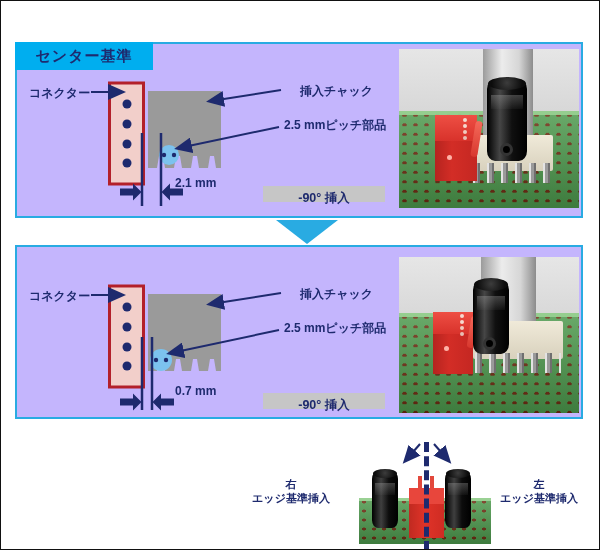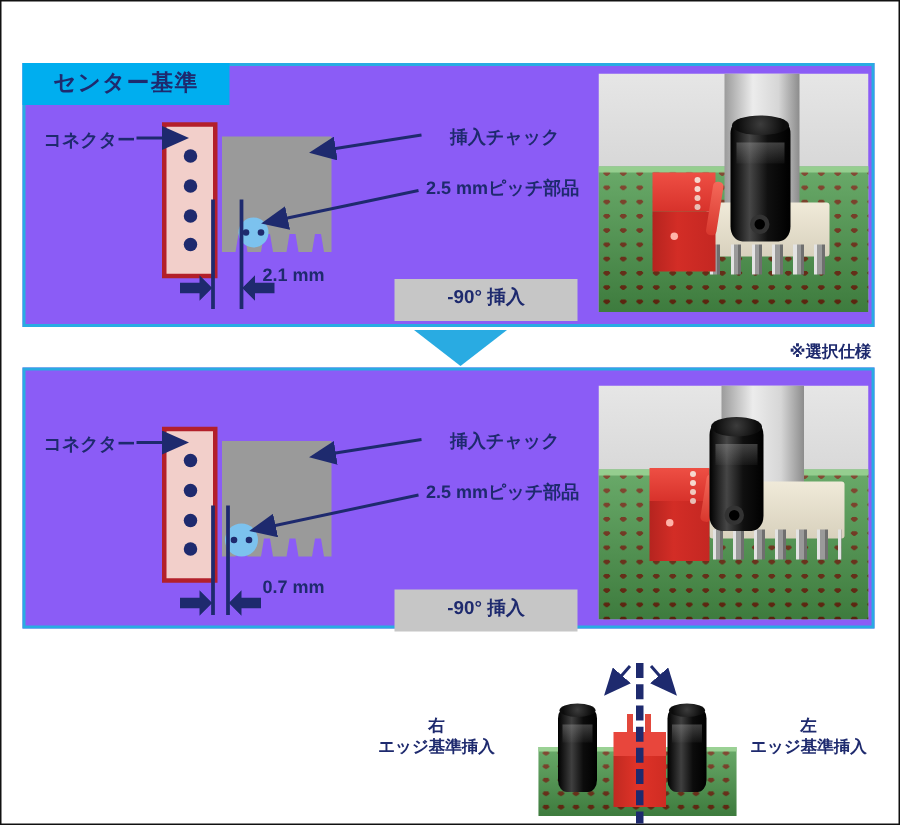--- a/index.html
+++ b/index.html
@@ -1,33 +1,33 @@
 <!DOCTYPE html>
 <html style="--navy: #1e2a6e; --cyan: #00aeef; --triangle: #29abe2; --panel-border: #29abe2; --chuck-gray: #9a9a9a; --badge-gray: #c6c6c6; --conn-pink: #f2cfca; --conn-red: #b3202a; --circle-blue: #7cc2ee; --board-green: #4d9a4d;"><head>
 <meta charset="utf-8">
 <style>
   html,body{margin:0;padding:0;background:#fff;}
   body{font-family:"Liberation Sans","DejaVu Sans",sans-serif;}
   .page{position:relative;width:600px;height:550px;background:#fff;border:1px solid #111;box-sizing:border-box;overflow:hidden;}
 
   .title{position:absolute;left:0;right:0;top:7px;text-align:center;font-size:15px;font-weight:bold;color:var(--navy);letter-spacing:1px;}
 
-  .panel{position:absolute;left:14px;width:568px;background:#8b5cf6;border:2px solid var(--panel-border);box-sizing:border-box;}
+  .panel{position:absolute;left:14px;width:568px;background:#c4b5fd;border:2px solid var(--panel-border);box-sizing:border-box;}
   .panel-a{top:41px;height:176px;}
   .panel-b{top:244px;height:174px;}
   .panel-header{position:absolute;left:-2px;top:-2px;width:138px;height:28px;background:var(--cyan);color:var(--navy);font-weight:bold;font-size:15px;text-align:center;line-height:28px;letter-spacing:1px;z-index:3;}
 
   .diagram{position:absolute;left:0;top:0;}
   .lbl{position:absolute;color:var(--navy);font-weight:bold;font-size:12px;white-space:nowrap;z-index:2;text-align:center;}
   .connector-lbl{left:12px;top:41px;}
   .chuck-lbl{left:283px;top:39px;}
   .pitch-lbl{left:267px;top:73px;}
   .dim-a{left:158px;top:132px;}
   .dim-b{left:158px;top:137px;}
-  .insert-box{position:absolute;left:246px;width:122px;height:28px;background:var(--badge-gray);color:var(--navy);font-weight:bold;font-size:12.5px;text-align:center;line-height:24px;}
+  .insert-box{position:absolute;left:246px;width:122px;height:16px;background:var(--badge-gray);color:var(--navy);font-weight:bold;font-size:12.5px;text-align:center;line-height:24px;}
   .insert-a{top:142px;}
   .insert-b{top:146px;}
 
   
   .chuck{fill:var(--chuck-gray);}
   .conn-rect{fill:var(--conn-pink);stroke:var(--conn-red);stroke-width:3;}
   .pin-dot{fill:var(--navy);}
   .comp-circle{fill:var(--circle-blue);}
   .lead-dot{fill:var(--navy);}
   .refline{stroke:var(--navy);stroke-width:2.5;fill:none;}
@@ -162,21 +162,20 @@
         <div class="ph-conn-dot"></div>
       </div>
       <div class="ph-cap">
         <div class="ph-cap-top"></div>
         <div class="ph-cap-ring"></div>
       </div>
     </div>
   </section>
 
   <div class="tri"></div>
-  <div class="note">※選択仕様</div>
 
   <section class="panel panel-b">
 
     <svg class="diagram" width="376" height="172" viewBox="0 0 376 172">
       <defs>
         <marker id="ah2" markerWidth="9" markerHeight="8" refX="6.5" refY="4" orient="auto">
           <path d="M0,0 L9,4 L0,8 Z" class="mfill"></path>
         </marker>
       </defs>
       <path class="chuck" d="M131,47 H204 V124 L199,124 L197,112 L193,112 L191,124 L182,124 L180,112 L176,112 L174,124 L165,124 L163,112 L159,112 L157,124 L148,124 L146,112 L142,112 L140,124 L131,124 Z"></path>

